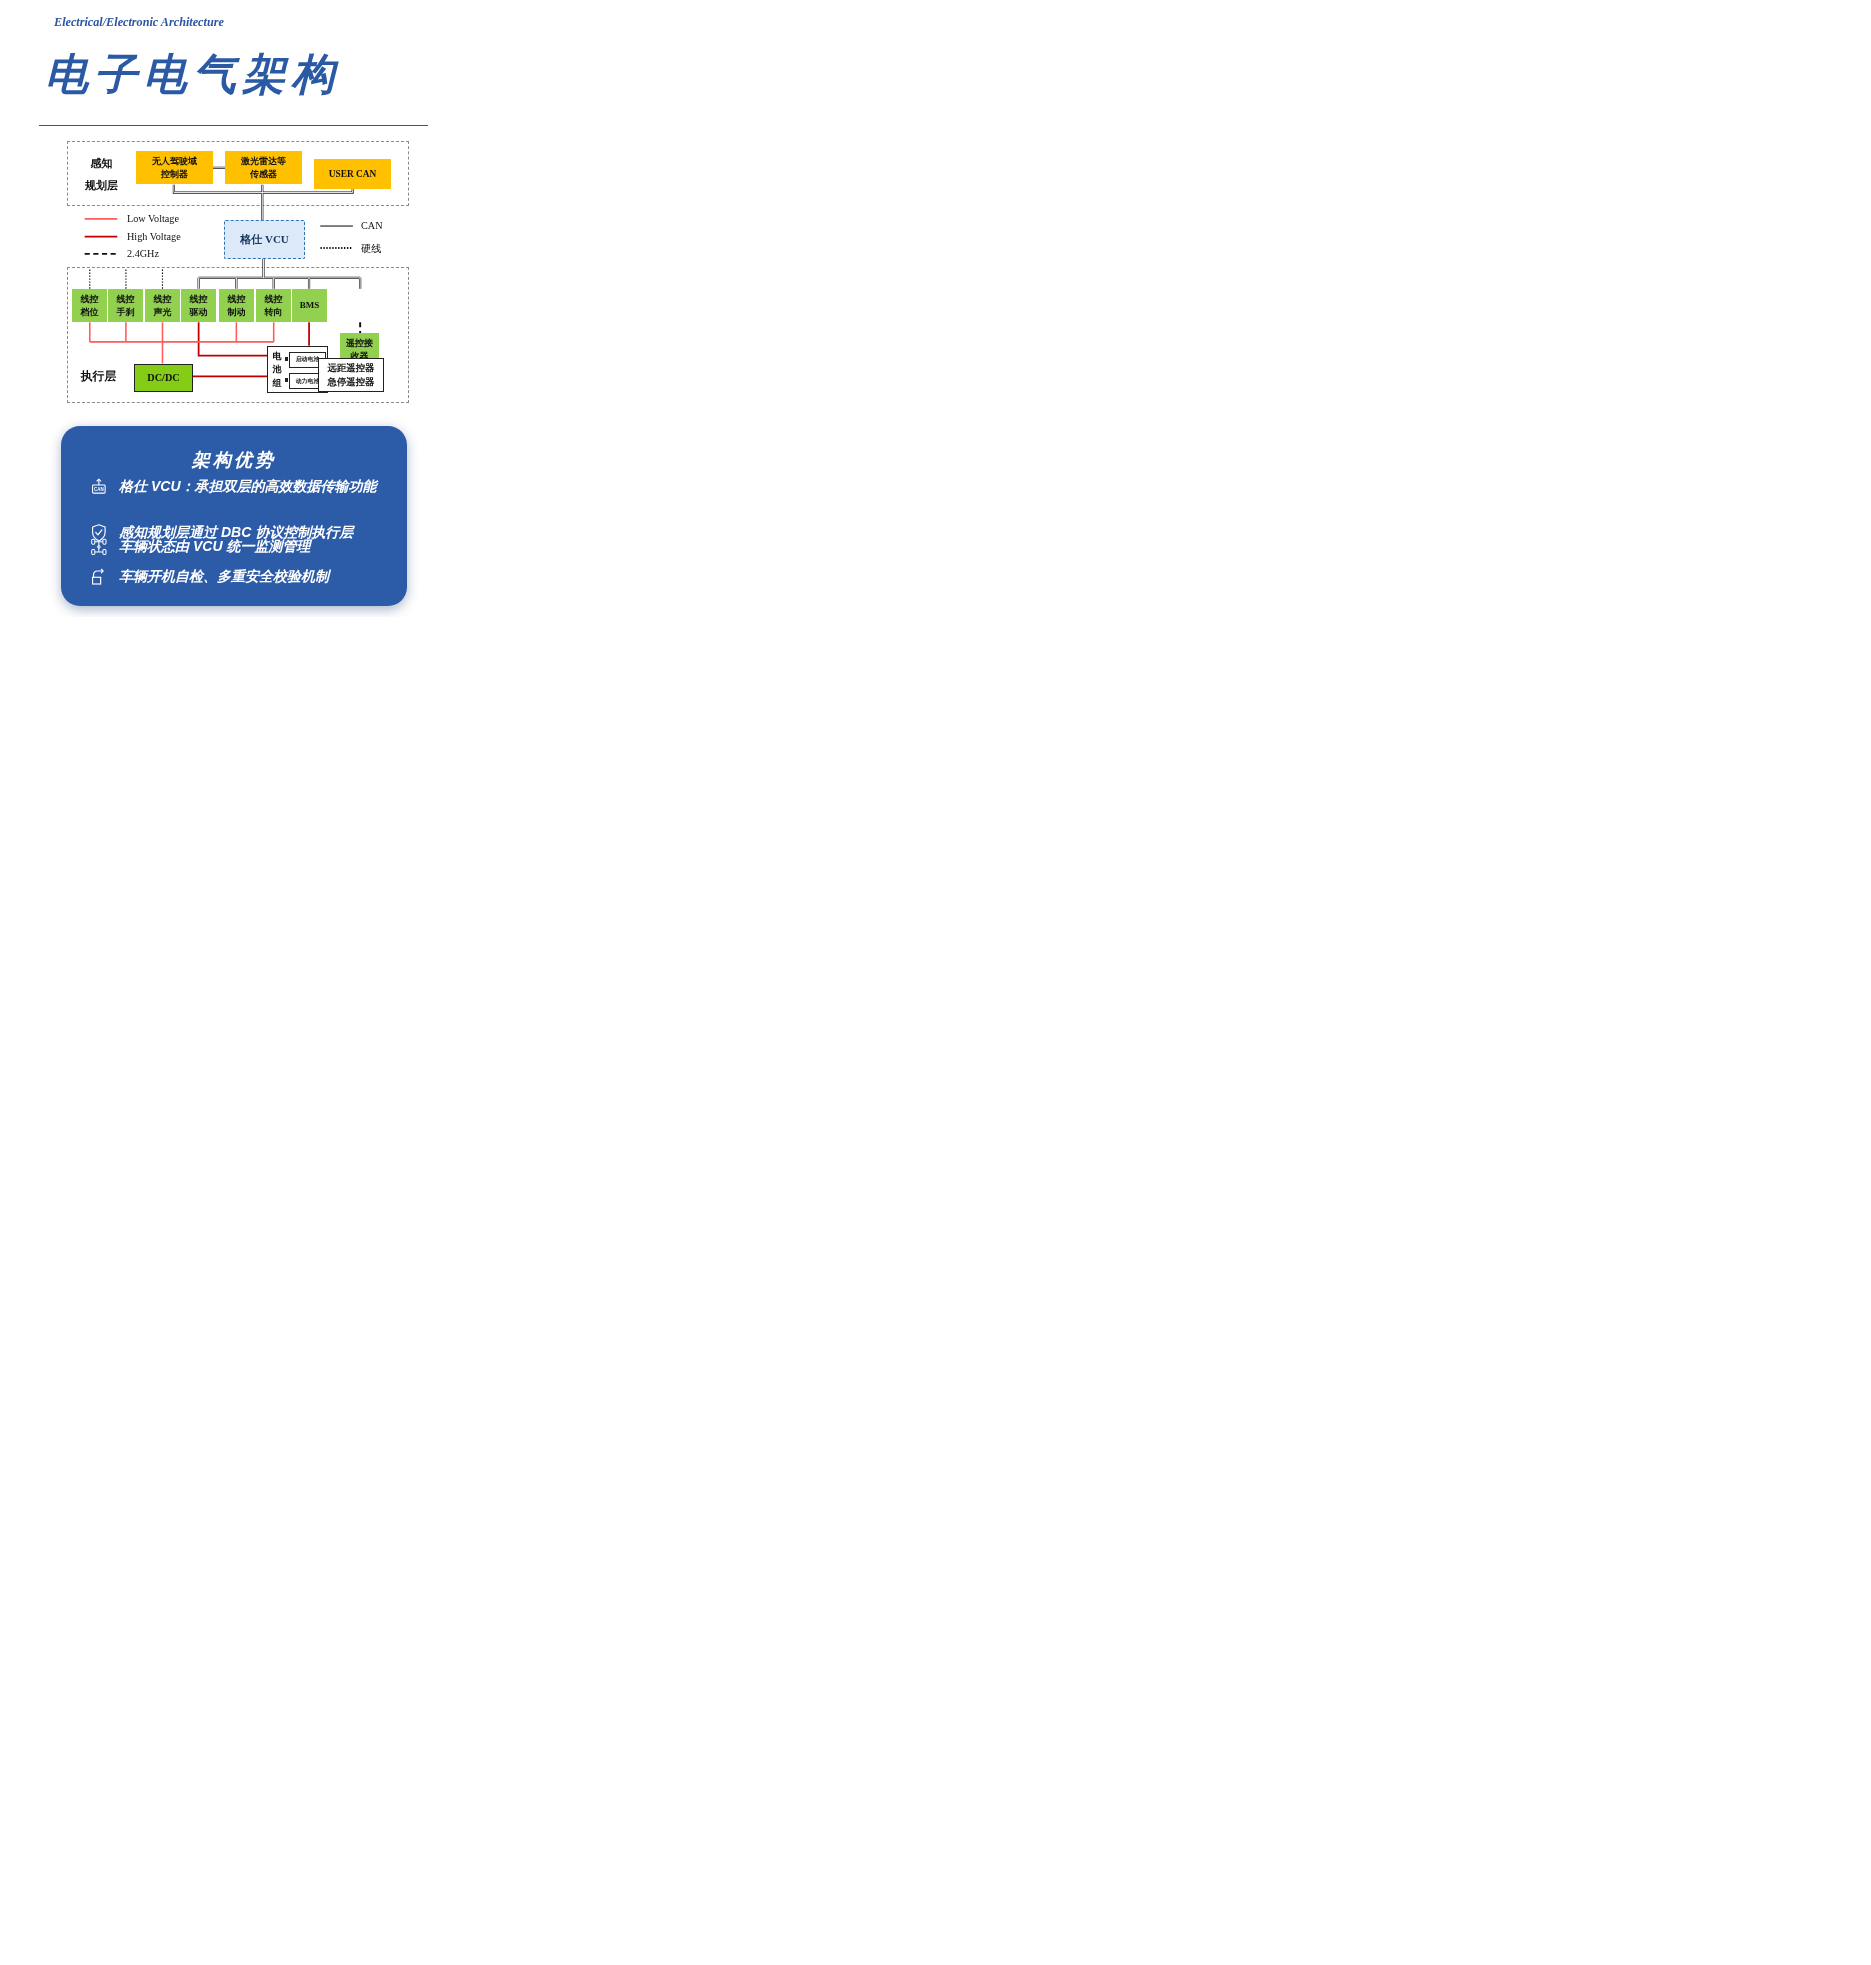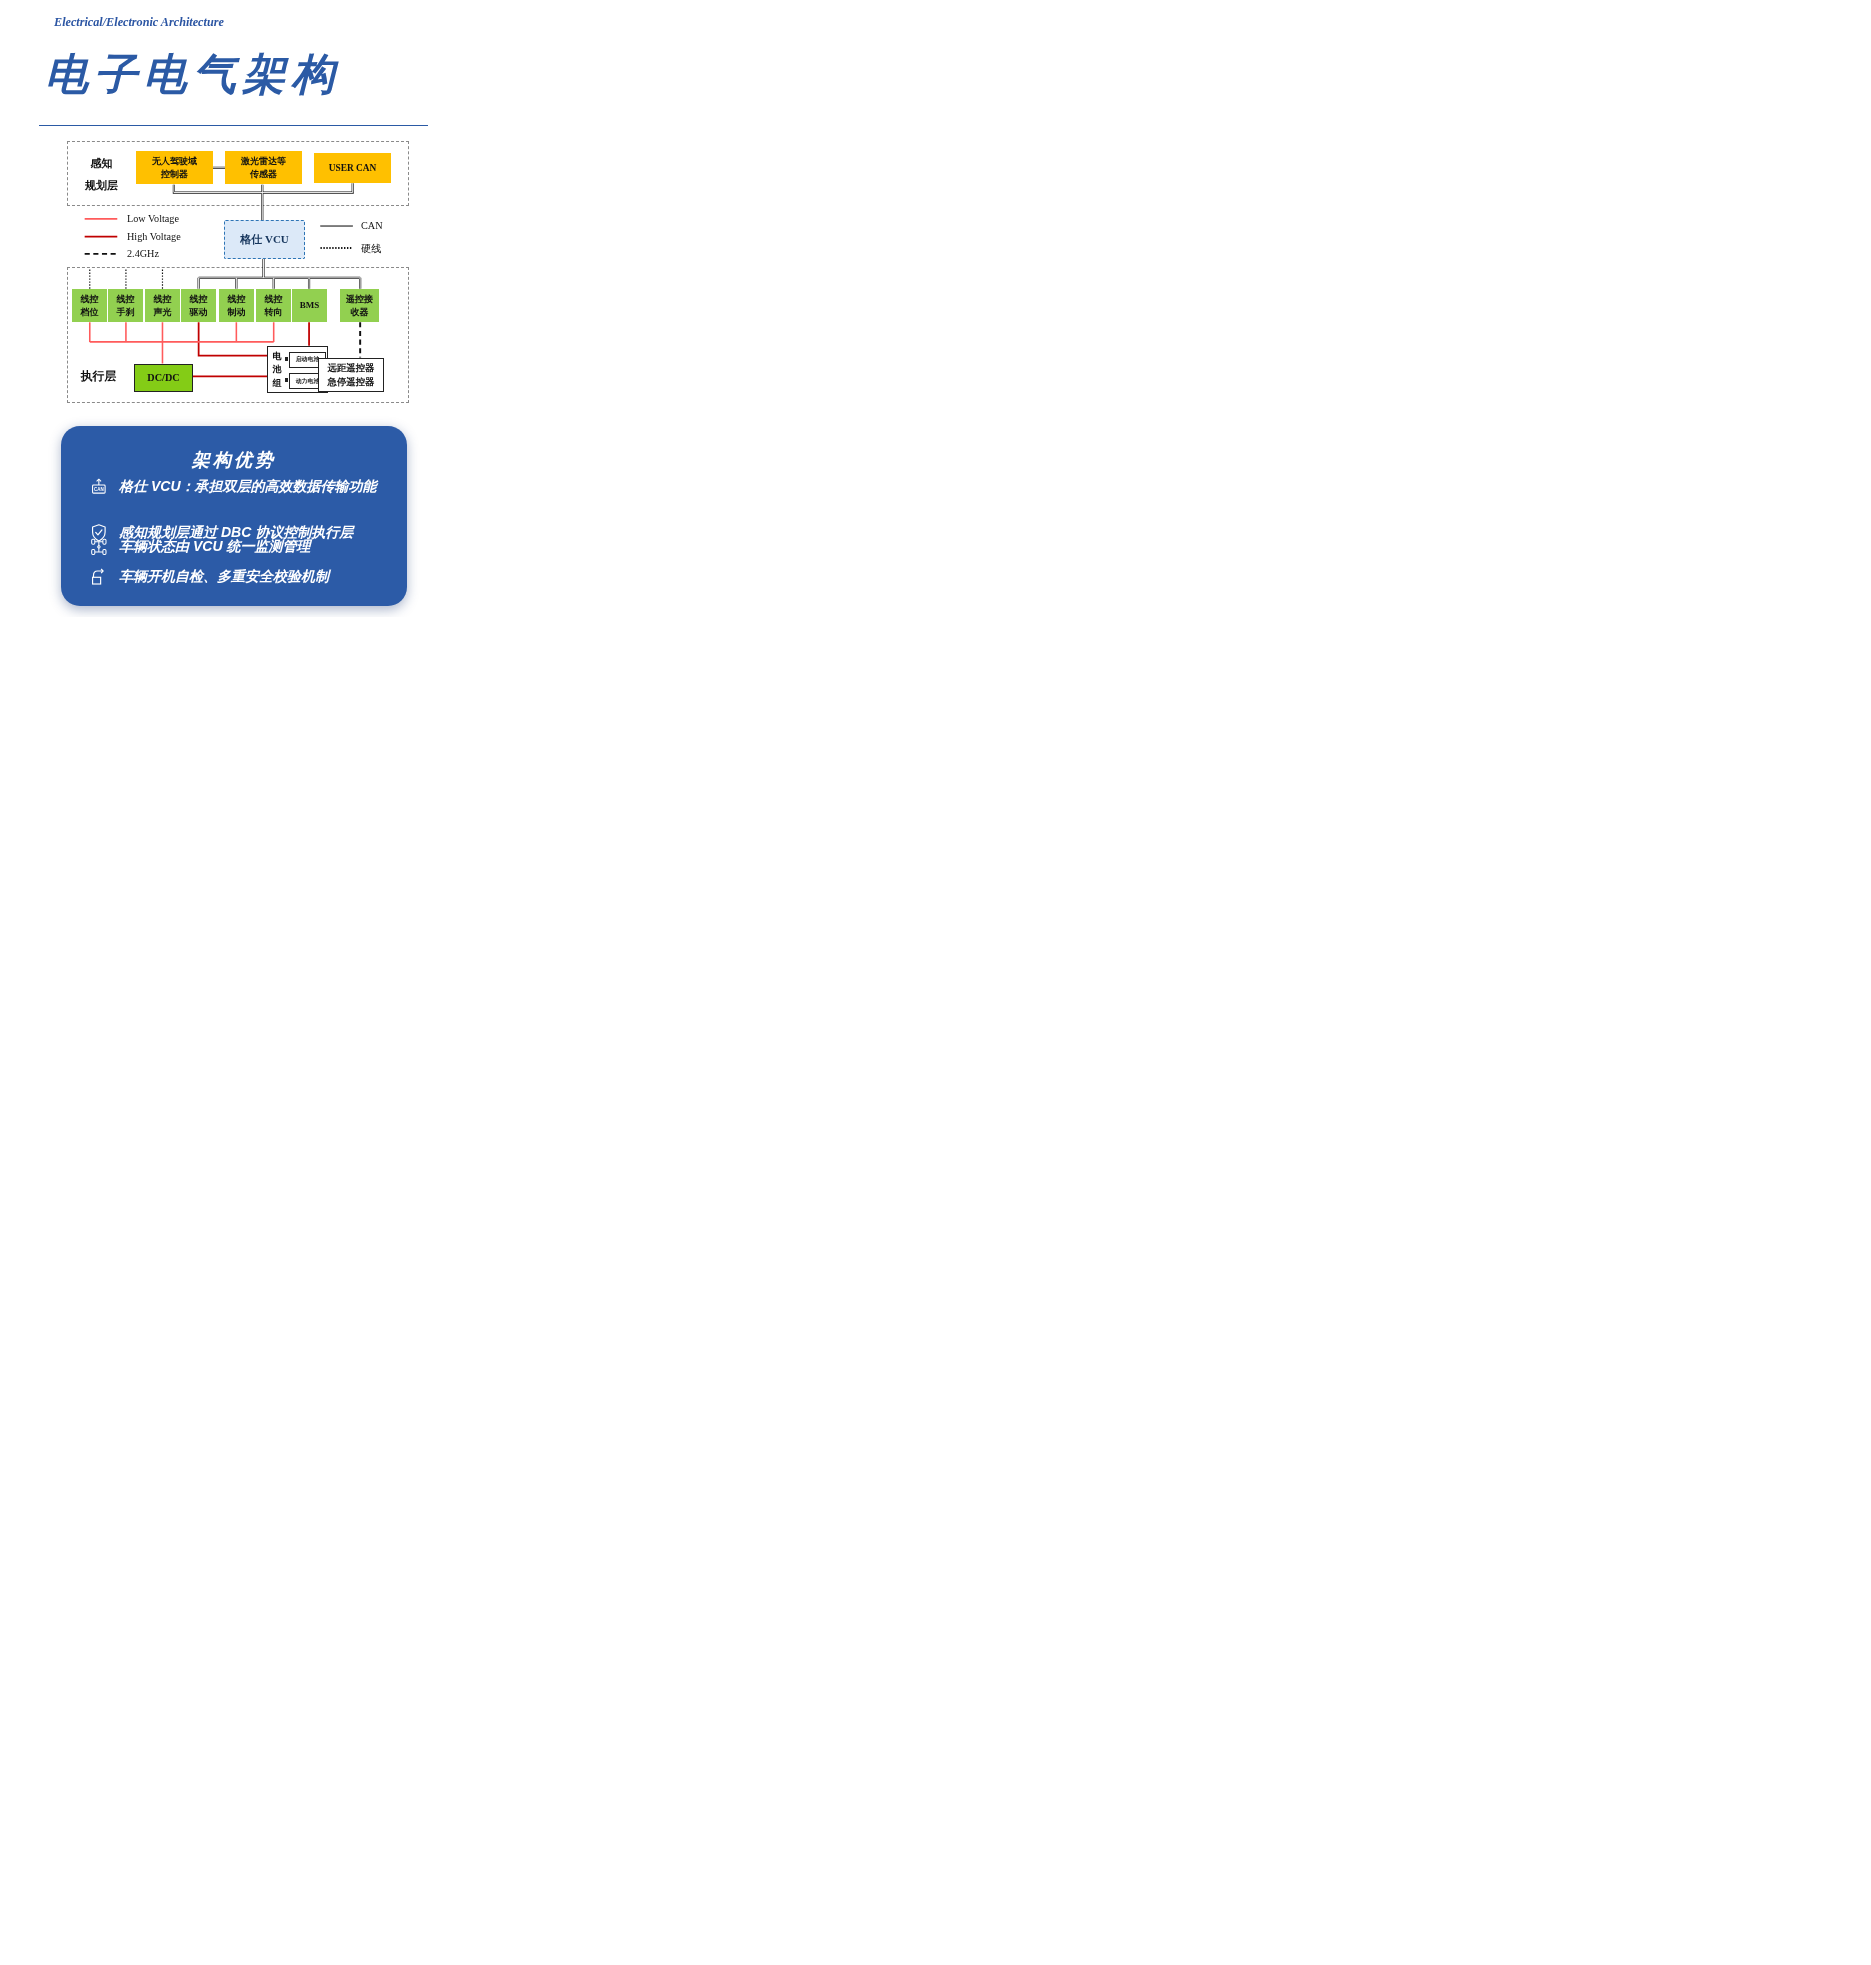--- a/index.html
+++ b/index.html
@@ -16,39 +16,39 @@
   #perception-box{left:67px;top:141px;width:340px;height:63px;}
   #execution-box{left:67px;top:267px;width:340px;height:134px;}
   .layer-label{font-weight:bold;color:#111;z-index:3;text-align:center;}
   #perception-label{left:78px;top:152px;width:47px;font-size:11px;line-height:22px;}
   #execution-label{left:75px;top:369px;width:47px;font-size:11.8px;}
   .orange-box{background:#FFC000;z-index:2;display:flex;flex-direction:column;
       justify-content:center;align-items:center;font-weight:bold;font-size:9px;
       line-height:12.6px;color:#111;text-align:center;}
   #orange-1{left:136px;top:151px;width:77px;height:33px;}
   #orange-2{left:225px;top:151px;width:77px;height:33px;}
-  #orange-3{left:314px;top:153px;width:77px;height:30px;font-family:"Liberation Serif",serif;font-size:9.4px;}
+  #orange-3{left:314px;top:159px;width:77px;height:30px;font-family:"Liberation Serif",serif;font-size:9.4px;}
   #vcu-box{left:224px;top:220px;width:79px;height:37px;background:#DCE9F8;
       border:1.6px dashed #2E75B6;border-radius:1.6px;z-index:2;display:flex;
       align-items:center;justify-content:center;font-family:"Liberation Serif",serif;
       font-weight:bold;font-size:11px;color:#17365D;}
   .legend-label{font-family:"Liberation Serif",serif;font-size:10.2px;color:#111;z-index:3;}
   #lbl-low{left:127px;top:213px;}
   #lbl-high{left:127px;top:231px;}
   #lbl-24{left:127px;top:248px;}
   #lbl-can{left:361px;top:220px;}
   #lbl-hard{left:361px;top:242px;}
   .green-box{background:#92D050;z-index:2;display:flex;flex-direction:column;
       justify-content:center;align-items:center;font-weight:bold;font-size:9px;
       line-height:12.2px;color:#111;text-align:center;top:289px;height:33px;}
   #gb-0{left:72px;width:35px;} #gb-1{left:108px;width:35px;}
   #gb-2{left:145px;width:35px;} #gb-3{left:181px;width:35px;}
   #gb-4{left:219px;width:35px;} #gb-5{left:256px;width:35px;}
   #gb-6{left:292px;width:35px;font-family:"Liberation Serif",serif;}
-  #gb-7{left:340px;width:39px;}
+  #gb-7{left:340px;width:39px;margin-top:44px;}
   #dcdc-box{left:134px;top:364px;width:57px;height:25.5px;background:#84cc16;
       border:1px solid #222;z-index:2;display:flex;align-items:center;justify-content:center;
       font-family:"Liberation Serif",serif;font-weight:bold;font-size:10.2px;color:#111;}
   #battery-box{left:267px;top:346px;width:59px;height:45px;background:#fff;
       border:1px solid #222;z-index:2;}
   #battery-label{position:absolute;left:3.9px;top:2.8px;width:10.2px;font-weight:bold;
       font-size:9px;line-height:13.4px;text-align:center;color:#111;}
   .mini-batt{position:absolute;left:21px;width:35px;height:14px;border:0.8px solid #222;
       display:flex;align-items:center;justify-content:center;font-weight:bold;
       font-size:5.9px;color:#111;background:#fff;}

